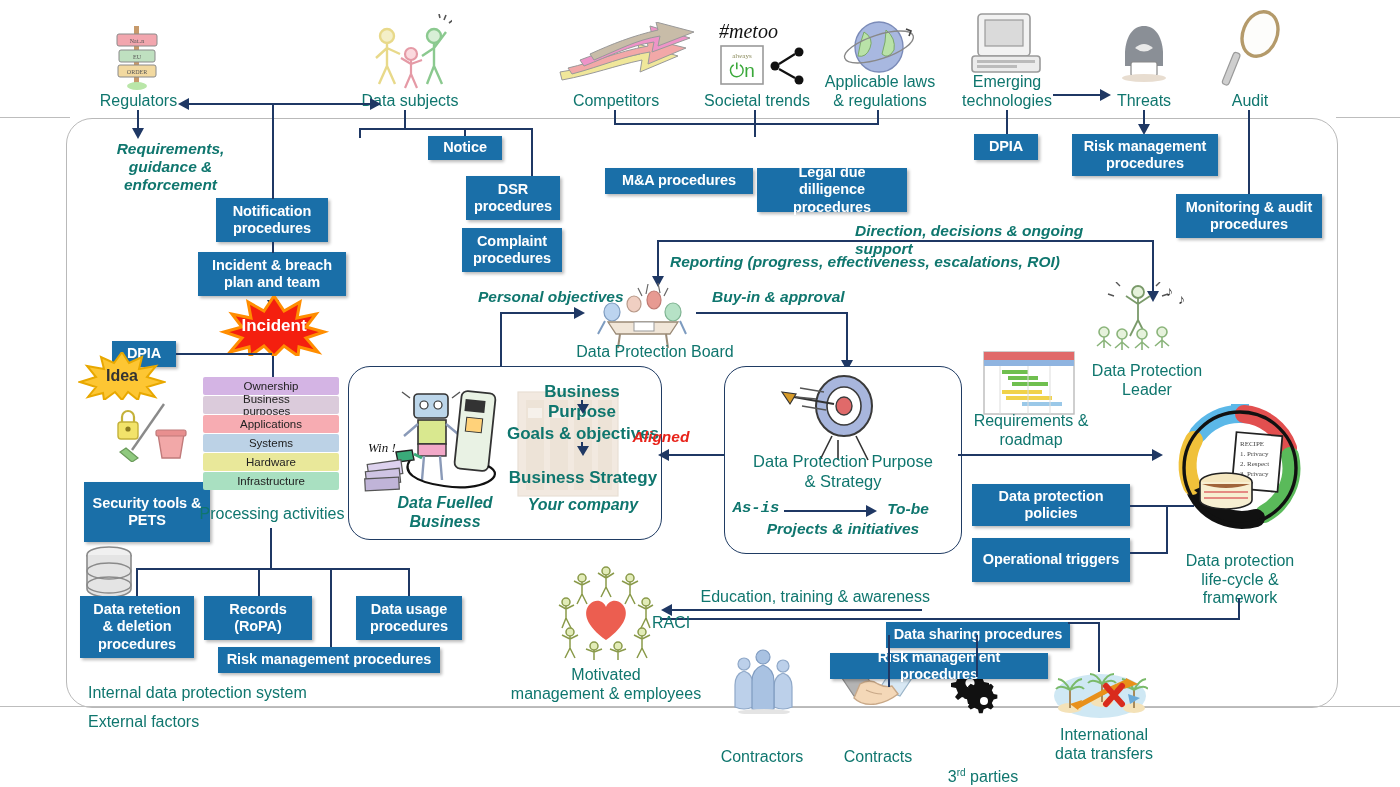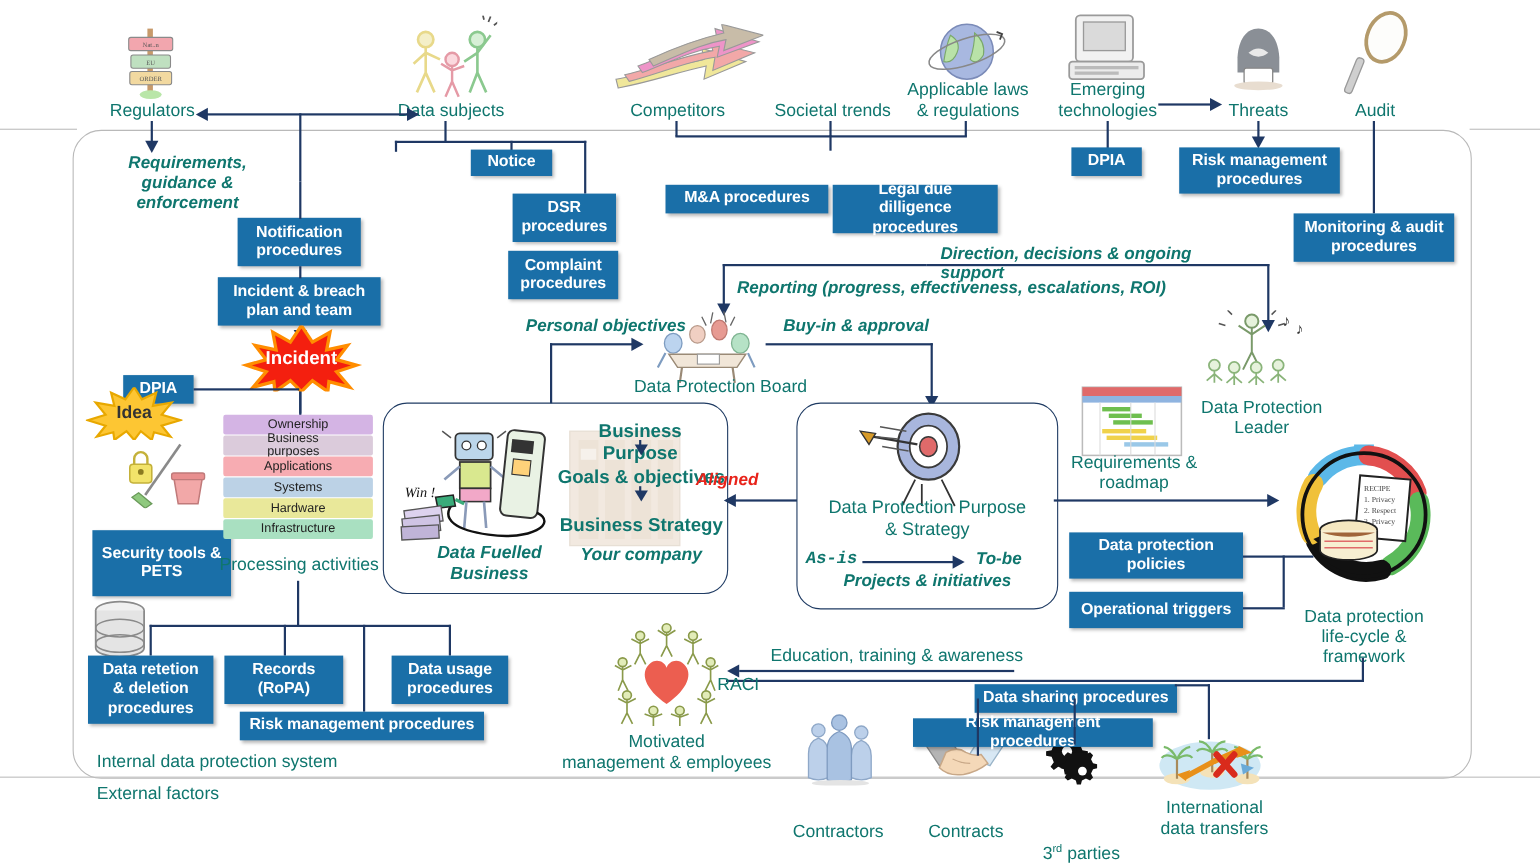--- a/index.html
+++ b/index.html
@@ -116,20 +116,36 @@
       <g stroke="#999" stroke-width="1">
         <path d="M8 58 C40 52 60 44 88 38 L86 50 L124 34 L84 22 L86 32 C56 38 32 46 6 50 Z" fill="#f0e79a"></path>
         <path d="M18 52 C48 44 70 34 96 30 L94 42 L132 26 L92 16 L94 24 C62 30 40 40 14 46 Z" fill="#f2a8a8"></path>
         <path d="M30 44 C56 34 74 24 100 20 L98 30 L136 16 L96 4 L98 14 C70 20 48 30 26 38 Z" fill="#ee94c8"></path>
         <path d="M40 38 C64 28 82 18 106 14 L104 24 L140 10 L102 0 L104 8 C78 14 58 22 36 32 Z" fill="#c8bca8"></path>
       </g>
     </svg>
   </div>
   <div class="lbl" style="left:556px;top:92px;width:120px;">Competitors</div>
 
+  <div class="ico" style="left:713px;top:14px;width:100px;height:78px;">
+    <svg width="100" height="78" viewBox="0 0 100 78">
+      <text x="6" y="24" font-size="20" font-family="'Liberation Serif',serif" font-style="italic" fill="#111">#metoo</text>
+      <rect x="8" y="32" width="42" height="38" fill="#fff" stroke="#9a9a9a" stroke-width="1.6"></rect>
+      <text x="29" y="44" font-size="7" text-anchor="middle" fill="#8a8a5a" font-family="'Liberation Serif',serif">always</text>
+      <text x="29" y="63" font-size="19" text-anchor="middle" fill="#3aa83a" font-family="'Liberation Sans',sans-serif">⏻n</text>
+      <g fill="#111">
+          <circle cx="62" cy="52" r="4.5"></circle>
+          <circle cx="86" cy="38" r="4.5"></circle>
+          <circle cx="86" cy="66" r="4.5"></circle>
+        </g>
+      <g stroke="#111" stroke-width="2.2">
+          <path d="M66 50 L82 40 M66 55 L82 64"></path>
+        </g>
+    </svg>
+  </div>
   <div class="lbl" style="left:687px;top:92px;width:140px;">Societal trends</div>
 
   <div class="ico" style="left:840px;top:16px;width:78px;height:62px;">
     <svg width="78" height="62" viewBox="0 0 78 62">
       <ellipse cx="39" cy="31" rx="24" ry="25" fill="#a8b8e0" stroke="#7b8bb8" stroke-width="1.4"></ellipse>
       <path d="M24 16 q10 6 6 16 q-4 10 -12 8 q2 -14 6 -24 Z" fill="#b9e2a8" stroke="#7aa86a" stroke-width="1"></path>
       <path d="M46 14 q10 8 8 20 q-6 10 -12 4 q4 -12 4 -24 Z" fill="#b9e2a8" stroke="#7aa86a" stroke-width="1"></path>
       <ellipse cx="39" cy="31" rx="36" ry="12" fill="none" stroke="#888" stroke-width="1.4" transform="rotate(-18 39 31)"></ellipse>
       <path d="M66 13 l5 2 l-2 5" fill="none" stroke="#444" stroke-width="1.6"></path>
     </svg>
@@ -521,21 +537,21 @@
   </div>
   <div class="lbl" style="left:1160px;top:552px;width:160px;font-size:16px;">Data protection
 life-cycle &amp;
 framework</div>
 
   <div class="ln lnh" style="left:958px;top:454px;width:200px;"></div>
   <div class="ar ar-r" style="left:1152px;top:449px;"></div>
 
   <div class="bbox" style="left:972px;top:484px;width:158px;height:42px;">Data protection
 policies</div>
-  <div class="bbox" style="left:972px;top:538px;width:158px;height:33px;">Operational triggers</div>
+  <div class="bbox" style="left:972px;top:538px;width:158px;height:44px;">Operational triggers</div>
   <div class="ln lnh" style="left:1130px;top:505px;width:64px;"></div>
   <div class="ln lnh" style="left:1130px;top:552px;width:38px;"></div>
   <div class="ln lnv" style="left:1166px;top:505px;height:47px;"></div>
 
   <div class="ln lnv" style="left:1238px;top:598px;height:22px;"></div>
   <div class="ln lnh" style="left:660px;top:618px;width:580px;"></div>
 
   <div class="lbl" style="left:650px;top:588px;width:280px;text-align:right;font-size:16px;">Education, training &amp; awareness</div>
   <div class="lbl" style="left:652px;top:614px;width:60px;text-align:left;font-size:16px;">RACI</div>
   <div class="ln lnh" style="left:672px;top:609px;width:250px;"></div>

